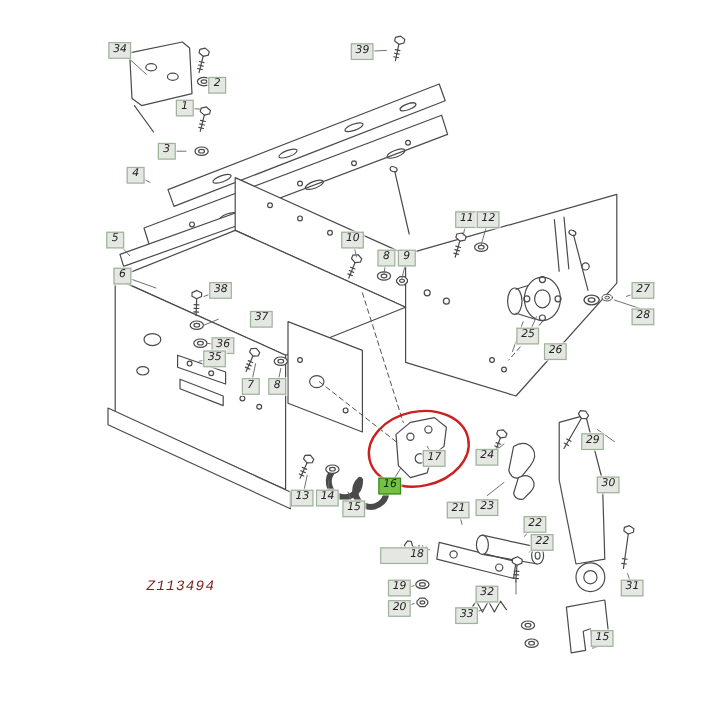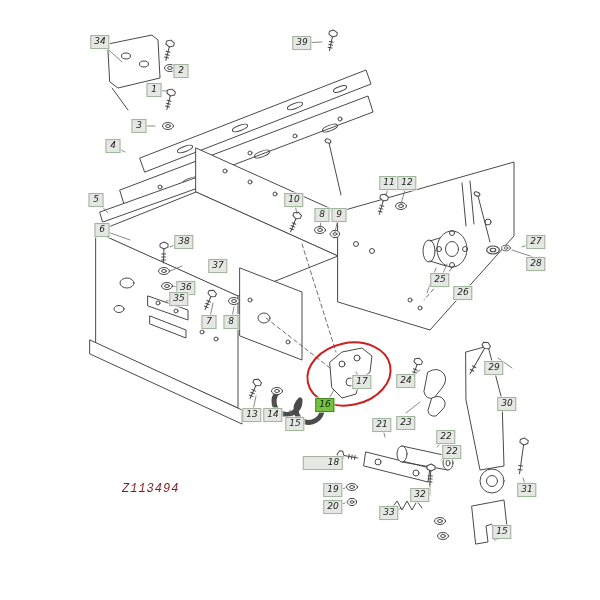--- a/index.html
+++ b/index.html
@@ -293,22 +293,22 @@
       <div class="part-label" style="left: 406px; top: 381px;">24</div>
       <div class="part-label" style="left: 406px; top: 413px; margin-top: 10px;">23</div>
       <div class="part-label" style="left: 252px; top: 415px;">13</div>
       <div class="part-label" style="left: 273px; top: 415px;">14</div>
       <div class="part-label" style="left: 295px; top: 424px;">15</div>
       <div class="part-label highlighted" style="left: 325px; top: 405px;">16</div>
       <div class="part-label" style="left: 362px; top: 382px;">17</div>
       <div class="part-label" style="left: 382px; top: 425px;">21</div>
       <div class="part-label" style="left: 446px; top: 437px;">22</div>
       <div class="part-label" style="left: 452px; top: 452px;">22</div>
-      <div class="part-label" style="left: 323px; top: 463px; padding-left: 24px;">18</div>
+      <div class="part-label" style="left: 337px; top: 463px; padding-left: 24px;">18</div>
       <div class="part-label" style="left: 333px; top: 490px;">19</div>
       <div class="part-label" style="left: 333px; top: 507px;">20</div>
-      <div class="part-label" style="left: 420px; top: 495px;">32</div>
+      <div class="part-label" style="left: 406px; top: 495px;">32</div>
       <div class="part-label" style="left: 389px; top: 513px;">33</div>
       <div class="part-label" style="left: 502px; top: 532px;">15</div>
     </div>
 
   <div class="drawing-number">Z113494</div>
 </div>
 
 </body></html>

